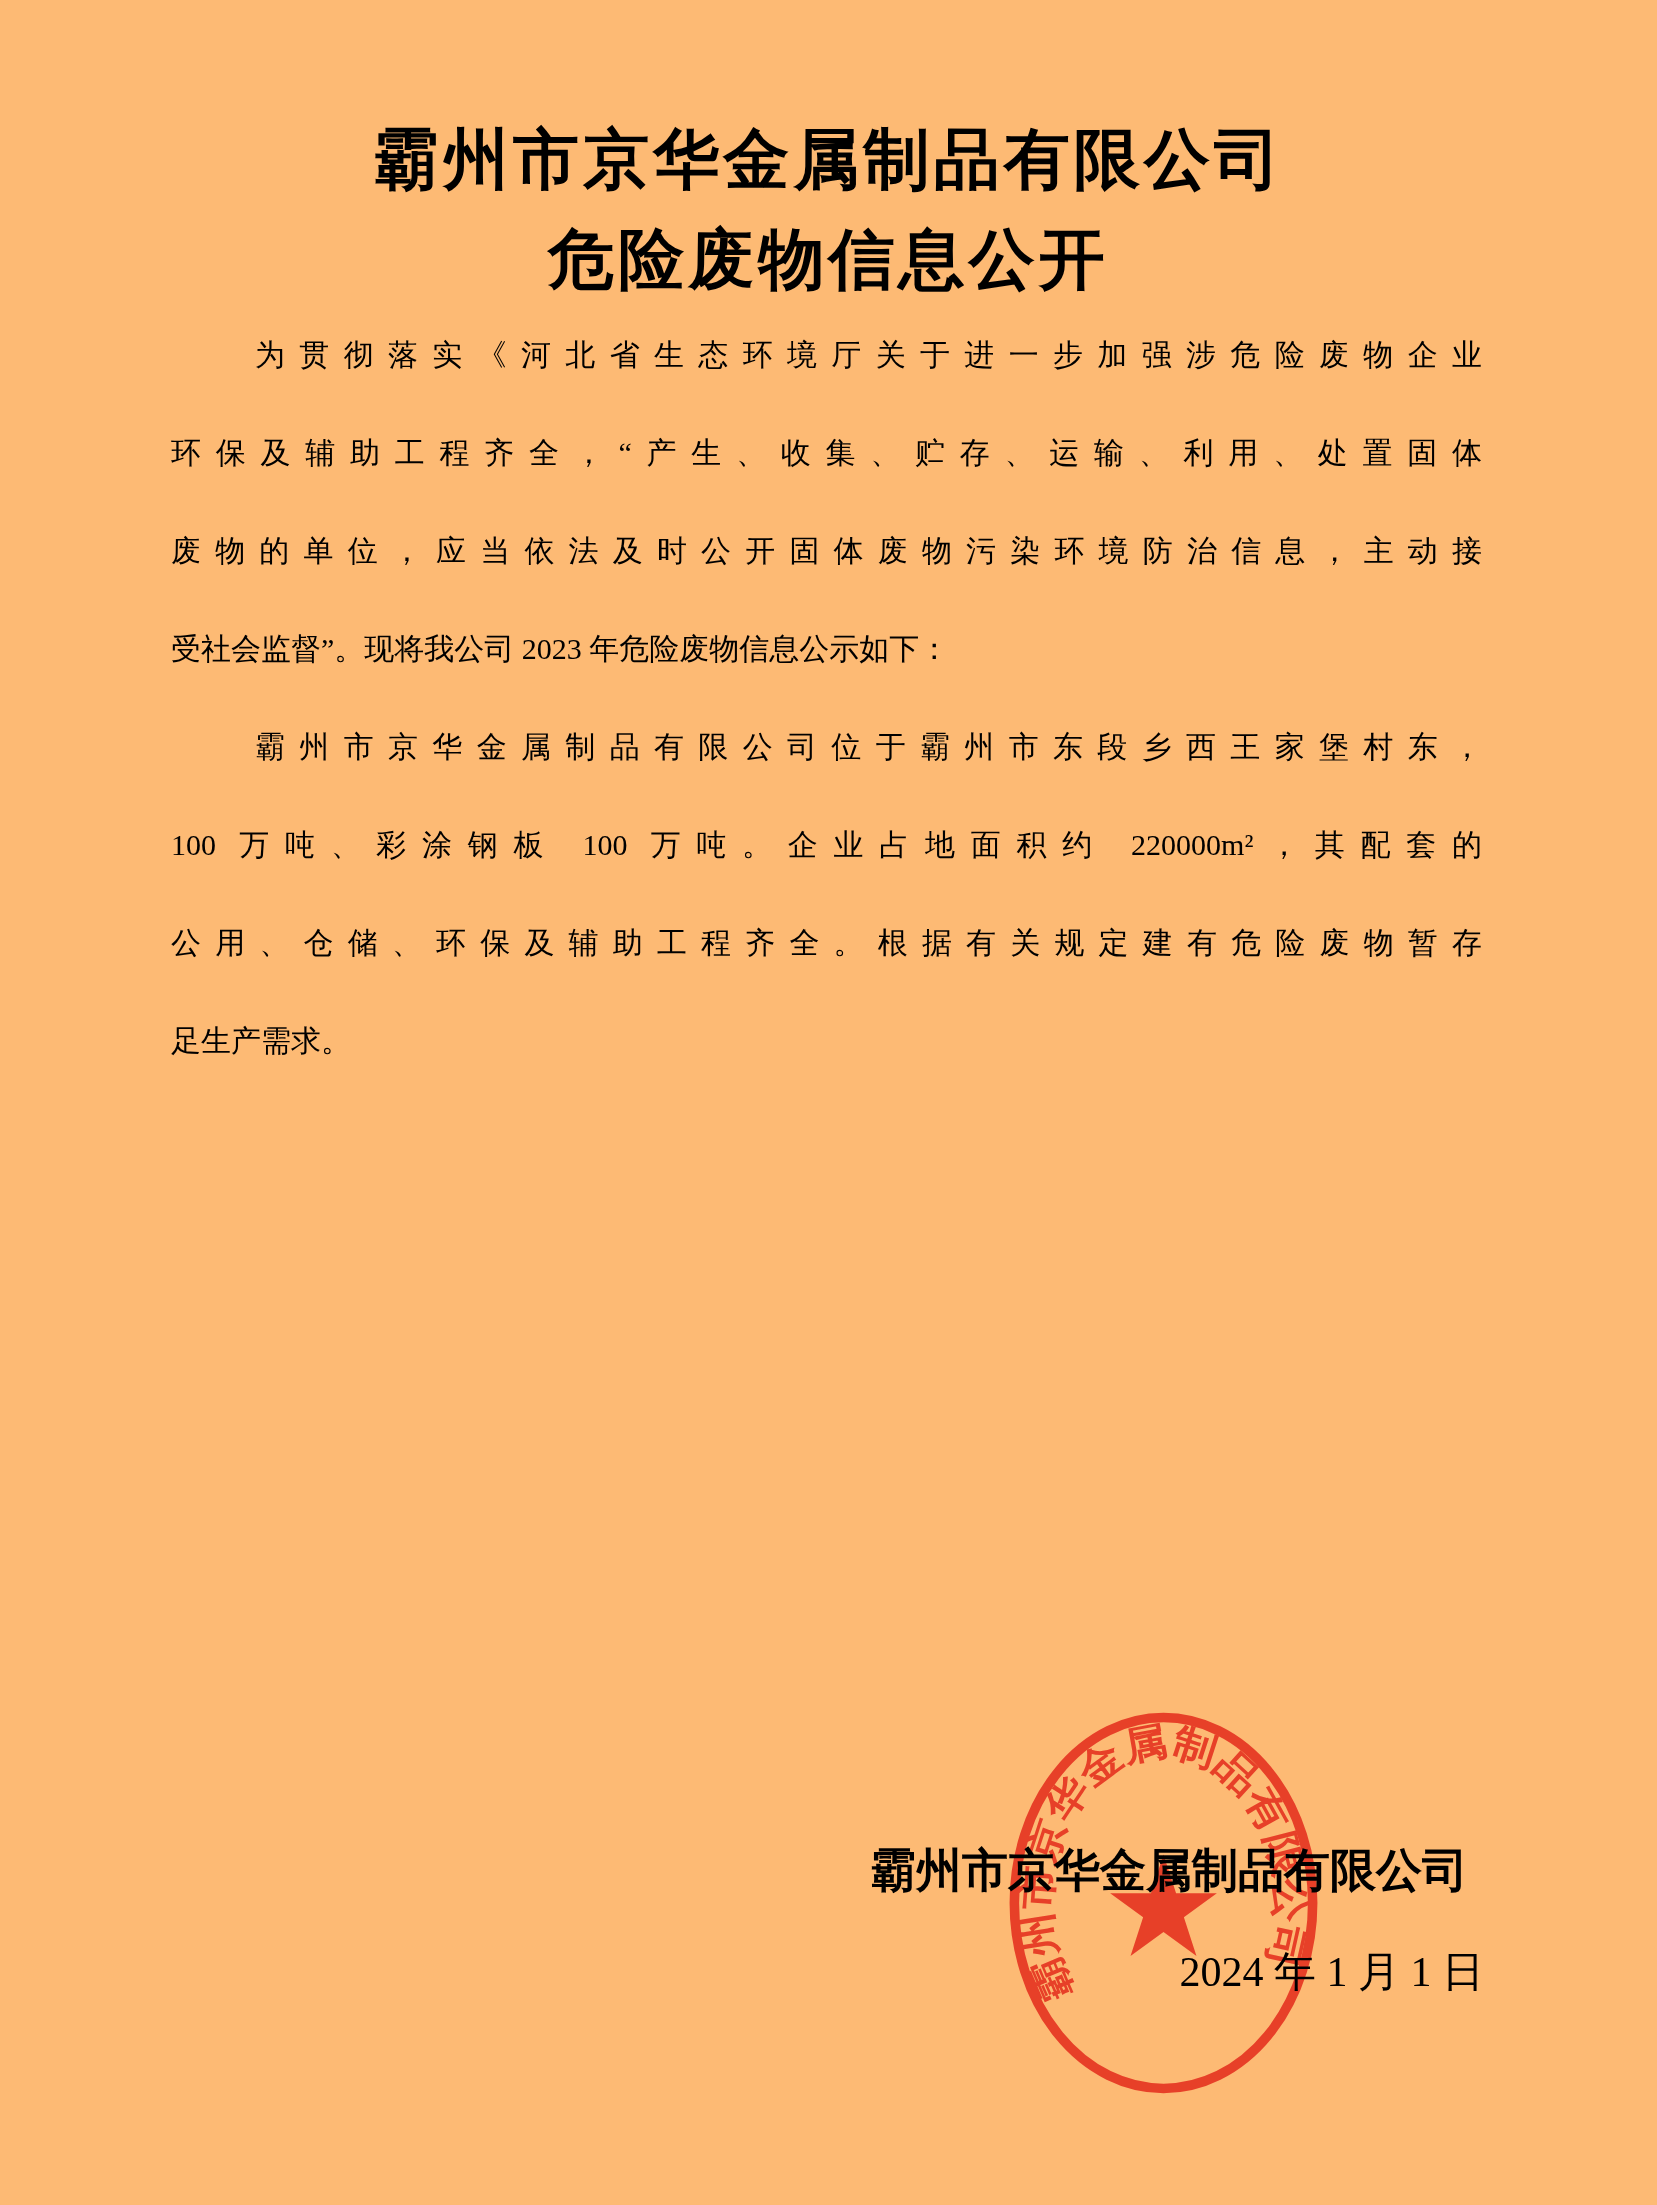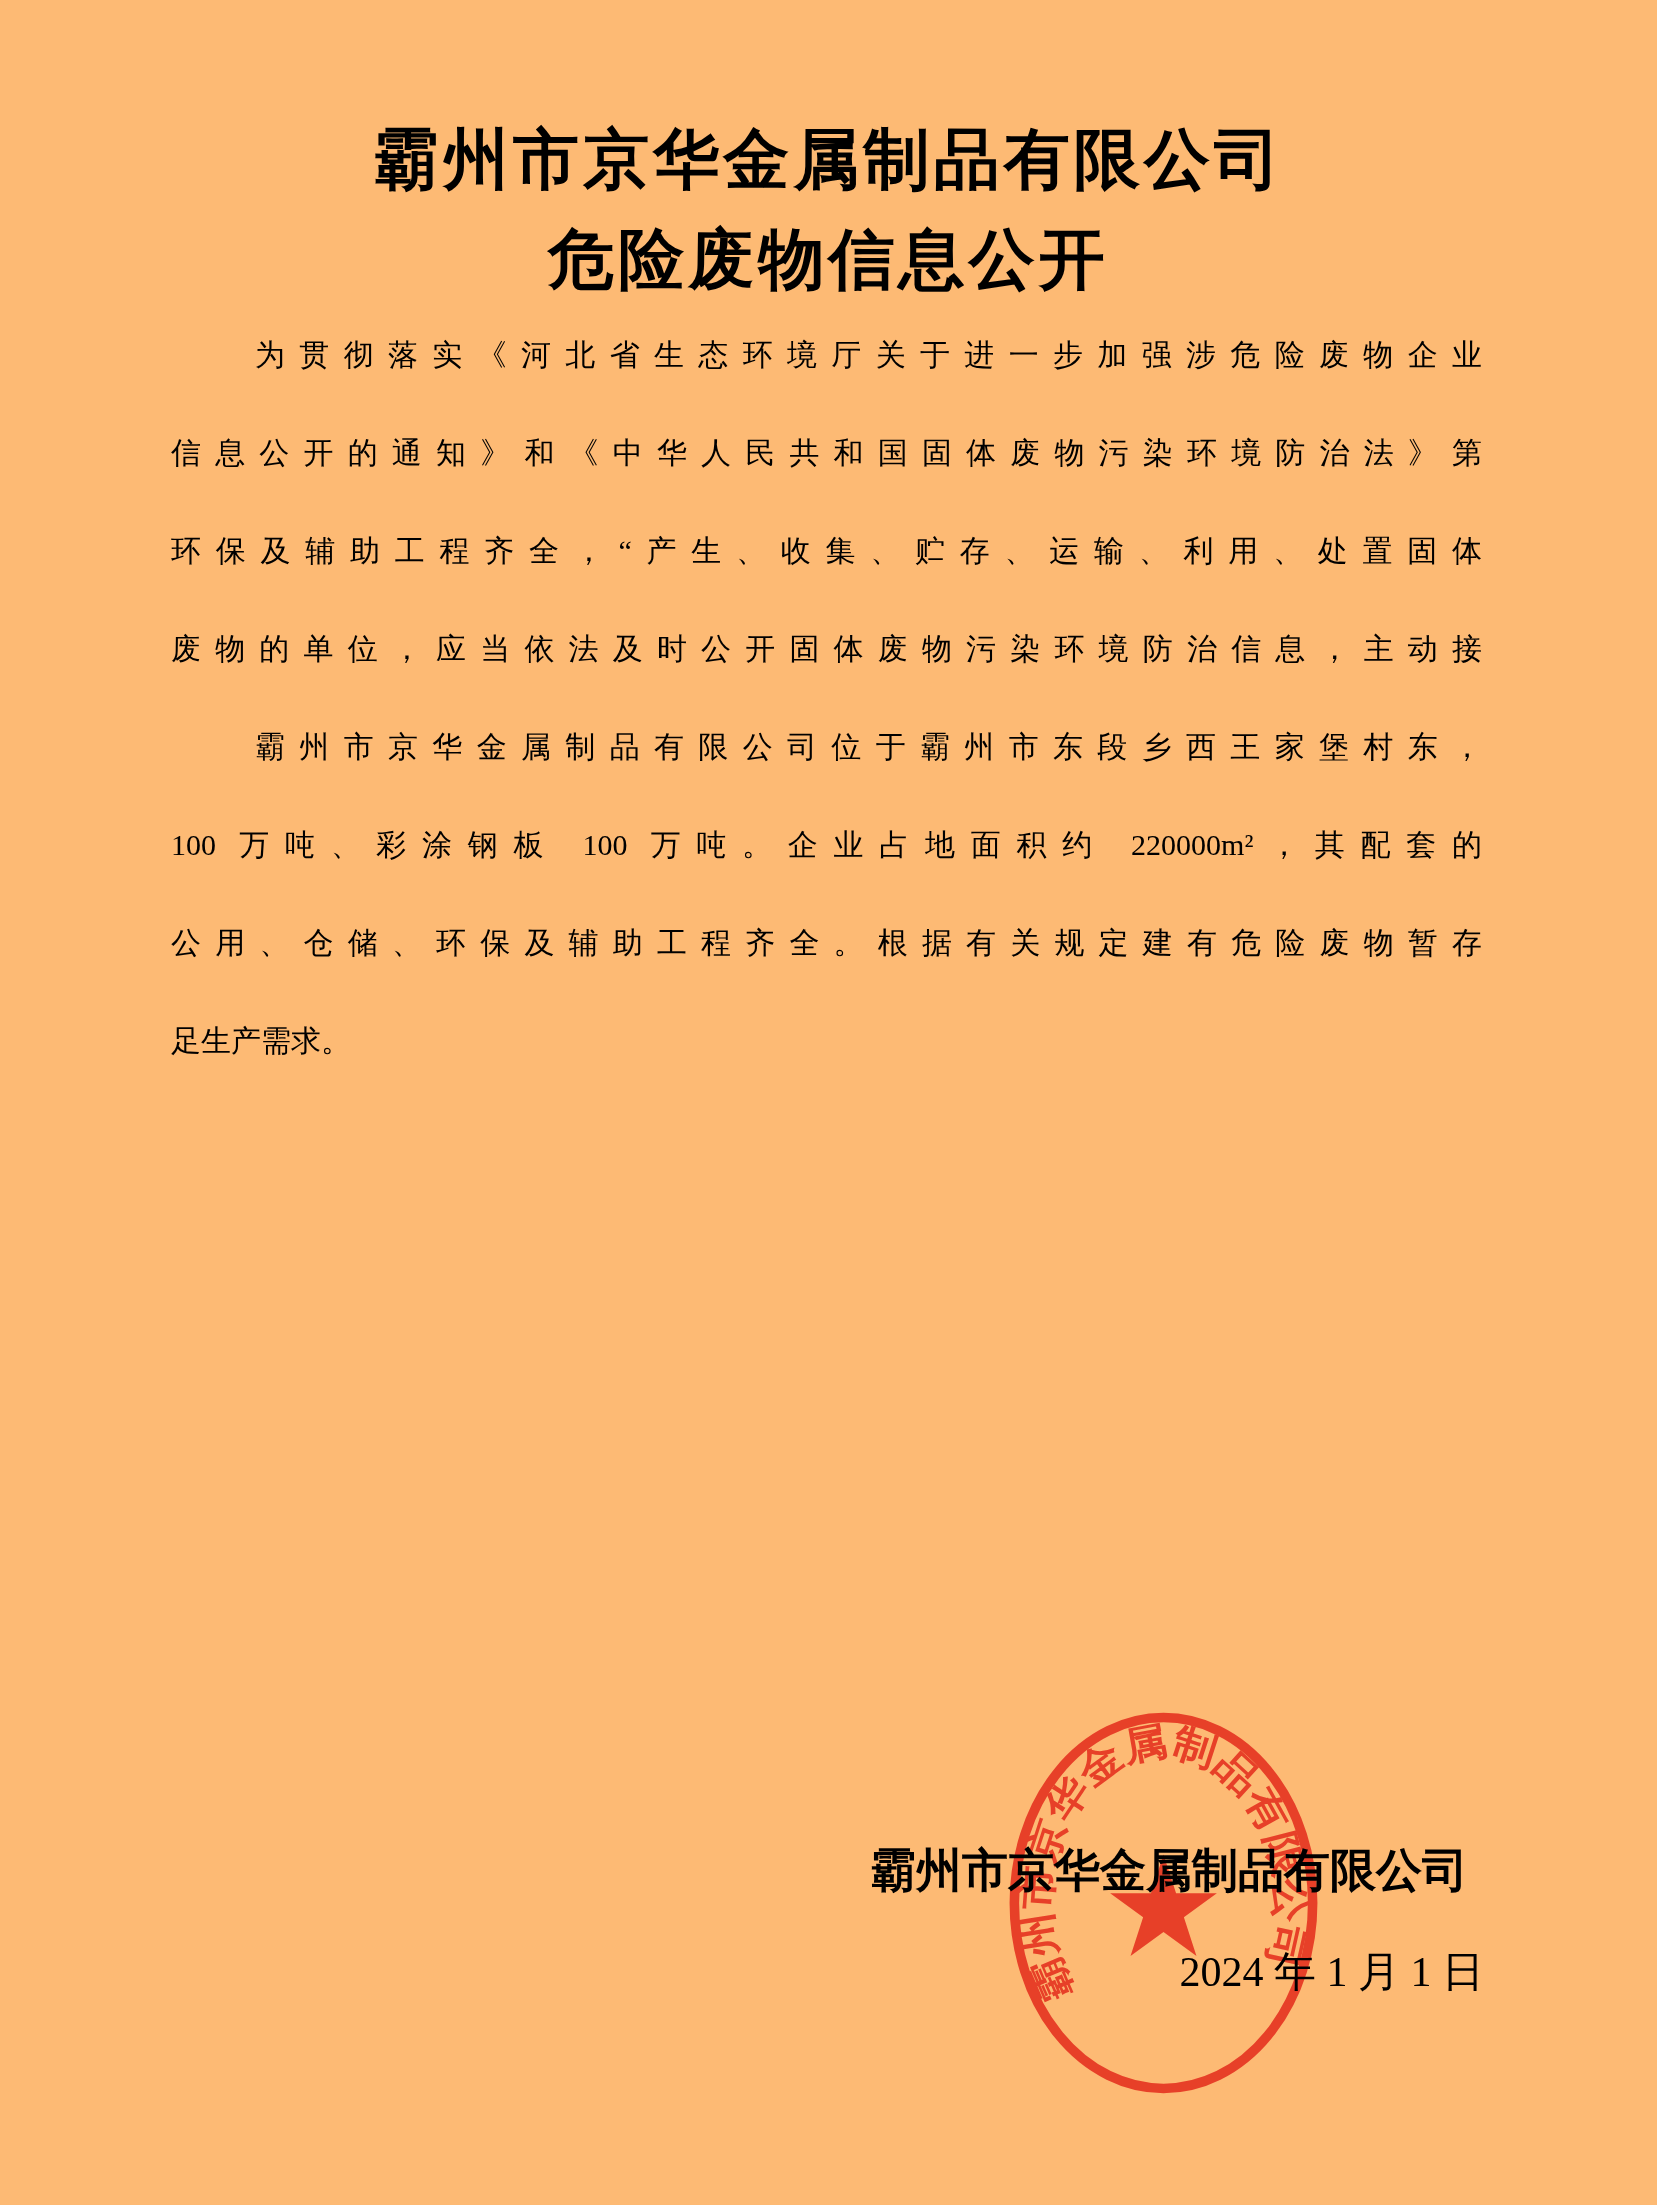--- a/index.html
+++ b/index.html
@@ -75,23 +75,23 @@
 
 <div class="page">
 
   <div class="title-block">
     <div class="title-line">霸州市京华金属制品有限公司</div>
     <div class="title-line">危险废物信息公开</div>
   </div>
 
   <div class="body-block">
       <div class="bline indent fill">为贯彻落实《河北省生态环境厅关于进一步加强涉危险废物企业</div>
-      <div class="bline fill">信息公开的通知》和《中华人民共和国固体废物污染环境防治法》第</div>
       <div class="bline fill">环保及辅助工程齐全，“产生、收集、贮存、运输、利用、处置固体</div>
       <div class="bline fill">废物的单位，应当依法及时公开固体废物污染环境防治信息，主动接</div>
+      <div class="bline">受社会监督”。现将我公司 2023 年危险废物信息公示如下：</div>
       <div class="bline indent fill">霸州市京华金属制品有限公司位于霸州市东段乡西王家堡村东，</div>
       <div class="bline fill">100 万吨、彩涂钢板 100 万吨。企业占地面积约 220000m²，其配套的</div>
       <div class="bline fill">公用、仓储、环保及辅助工程齐全。根据有关规定建有危险废物暂存</div>
       <div class="bline">足生产需求。</div>
     </div>
 
   <div class="signature">霸州市京华金属制品有限公司</div>
   <div class="doc-date">2024 年 1 月 1 日</div>
 
   <svg class="seal" viewBox="0 0 460 570" aria-hidden="true">

